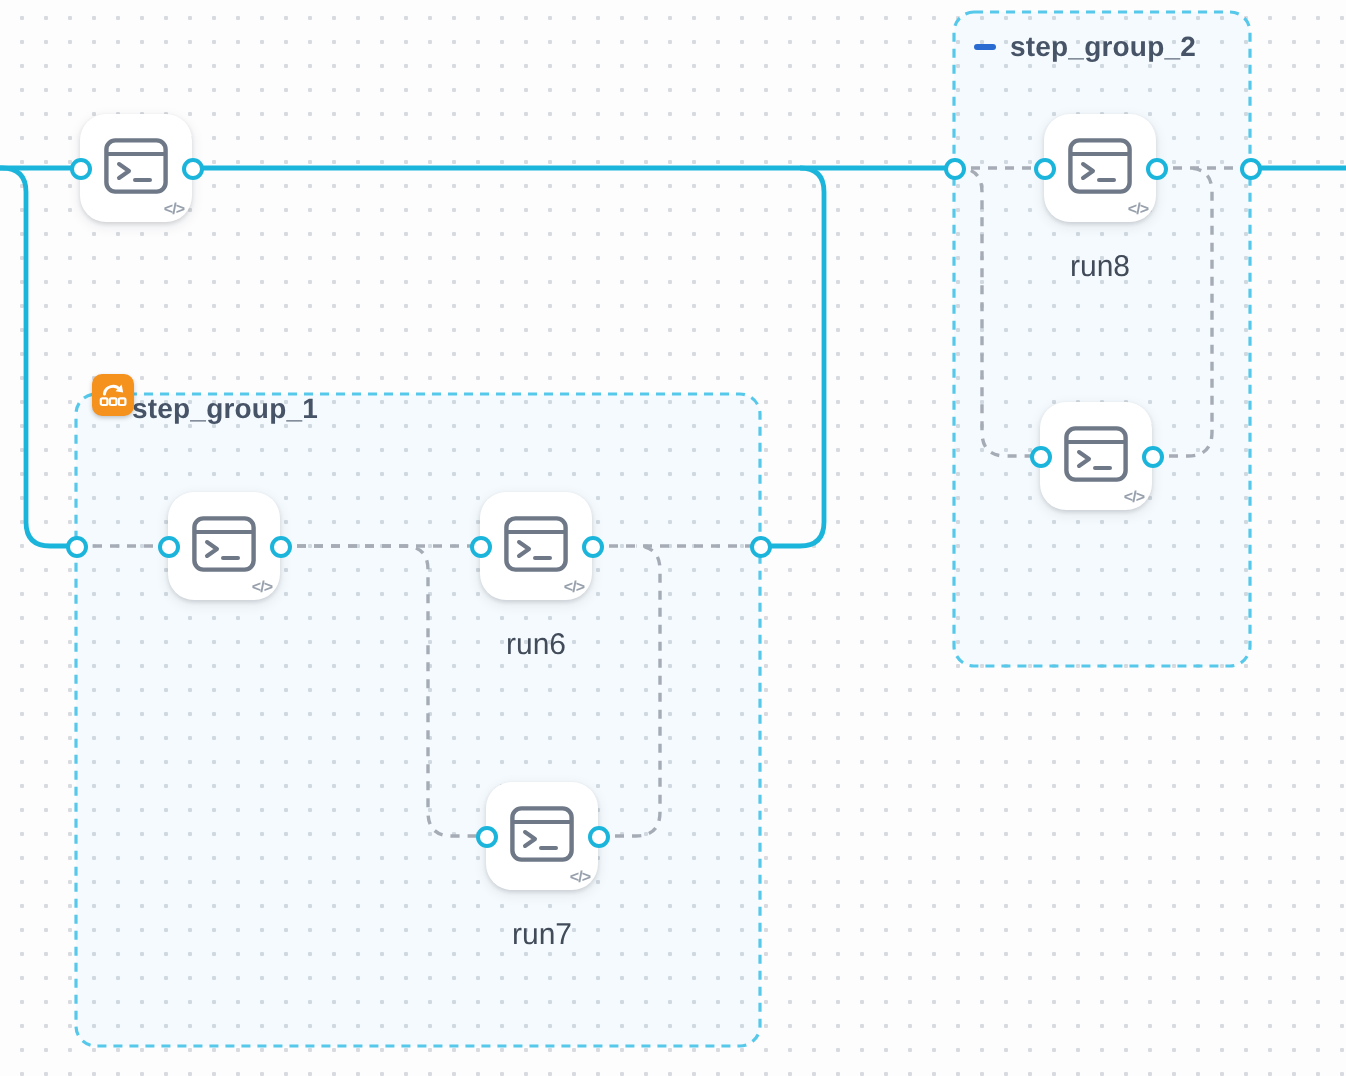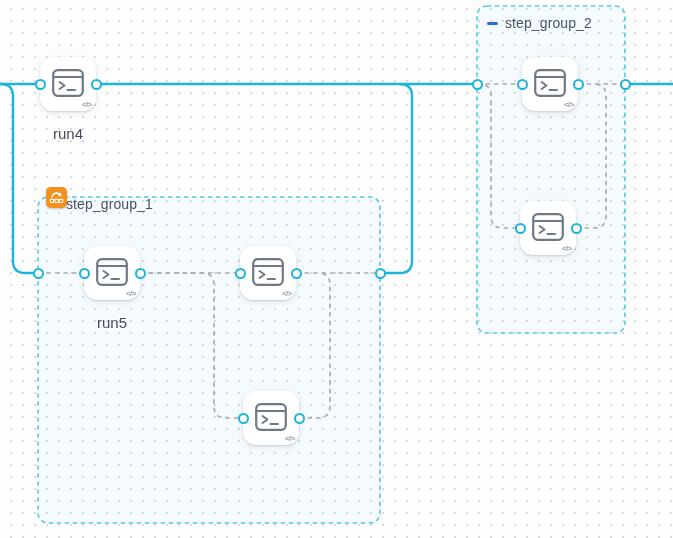--- a/index.html
+++ b/index.html
@@ -25,21 +25,21 @@
     background-color:var(--canvas-bg);
     background-image:radial-gradient(var(--grid-dot) 1px, transparent 1.2px);
     background-size:12px 12px;background-position:5px 3px;
   }
   svg.layer{position:absolute;left:0;top:0;z-index:2;}
   .group-rect{fill:var(--group-fill);stroke:var(--group-border);stroke-width:1.6;stroke-dasharray:4.5 3.5;}
   .edge-solid{fill:none;stroke:var(--edge-solid);stroke-width:2.4;}
   .edge-dashed{fill:none;stroke:var(--edge-dashed);stroke-width:1.7;stroke-dasharray:4.5 4;}
   .group-header{position:absolute;z-index:3;display:flex;align-items:center;gap:7px;height:20px;}
   .collapse-btn{width:11px;height:3px;border-radius:2px;background:var(--collapse-blue);cursor:pointer;flex:0 0 auto;}
-  .group-label{font-size:14px;font-weight:400;color:var(--group-label);letter-spacing:.1px;white-space:nowrap;}
+  .group-label{font-size:14px;font-weight:700;color:var(--group-label);letter-spacing:.1px;white-space:nowrap;}
   .loop-badge{
     position:absolute;z-index:4;width:21px;height:21px;border-radius:5px;
     background:var(--badge-orange);display:flex;align-items:center;justify-content:center;
     box-shadow:0 1px 2px rgba(27,36,44,.25);
   }
   .node{position:absolute;z-index:3;width:56px;height:54px;}
   .card{
     position:relative;width:56px;height:54px;border-radius:13px;background:var(--card-bg);
     box-shadow:0 1px 2px rgba(27,36,44,.14),0 2px 7px rgba(27,36,44,.09);
     display:flex;align-items:center;justify-content:center;cursor:pointer;
@@ -108,70 +108,71 @@
   <div class="node" style="left:40px;top:57px;">
     <div class="card">
       <svg class="terminal-icon" width="32" height="28" viewBox="0 0 32 28">
         <rect x="1.2" y="1.2" width="29.6" height="25.6" rx="4.5" fill="none" stroke="currentColor" stroke-width="2.2"></rect>
         <line x1="1.2" y1="8" x2="30.8" y2="8" stroke="currentColor" stroke-width="2"></line>
         <path d="M7.5 13 L12.5 16.5 L7.5 20" fill="none" stroke="currentColor" stroke-width="2" stroke-linecap="round" stroke-linejoin="round"></path>
         <line x1="15.5" y1="21" x2="23" y2="21" stroke="currentColor" stroke-width="2" stroke-linecap="round"></line>
       </svg>
       <span class="code-badge">&lt;/&gt;</span>
     </div>
-    <div class="node-label">run4</div>
   </div>
 
   <div class="node" style="left:84px;top:246px;">
     <div class="card">
       <svg class="terminal-icon" width="32" height="28" viewBox="0 0 32 28">
         <rect x="1.2" y="1.2" width="29.6" height="25.6" rx="4.5" fill="none" stroke="currentColor" stroke-width="2.2"></rect>
         <line x1="1.2" y1="8" x2="30.8" y2="8" stroke="currentColor" stroke-width="2"></line>
         <path d="M7.5 13 L12.5 16.5 L7.5 20" fill="none" stroke="currentColor" stroke-width="2" stroke-linecap="round" stroke-linejoin="round"></path>
         <line x1="15.5" y1="21" x2="23" y2="21" stroke="currentColor" stroke-width="2" stroke-linecap="round"></line>
       </svg>
       <span class="code-badge">&lt;/&gt;</span>
     </div>
-    <div class="node-label">run5</div>
   </div>
 
   <div class="node" style="left:240px;top:246px;">
     <div class="card">
       <svg class="terminal-icon" width="32" height="28" viewBox="0 0 32 28">
         <rect x="1.2" y="1.2" width="29.6" height="25.6" rx="4.5" fill="none" stroke="currentColor" stroke-width="2.2"></rect>
         <line x1="1.2" y1="8" x2="30.8" y2="8" stroke="currentColor" stroke-width="2"></line>
         <path d="M7.5 13 L12.5 16.5 L7.5 20" fill="none" stroke="currentColor" stroke-width="2" stroke-linecap="round" stroke-linejoin="round"></path>
         <line x1="15.5" y1="21" x2="23" y2="21" stroke="currentColor" stroke-width="2" stroke-linecap="round"></line>
       </svg>
       <span class="code-badge">&lt;/&gt;</span>
     </div>
+    <div class="node-label">run6</div>
   </div>
 
   <div class="node" style="left:243px;top:391px;">
     <div class="card">
       <svg class="terminal-icon" width="32" height="28" viewBox="0 0 32 28">
         <rect x="1.2" y="1.2" width="29.6" height="25.6" rx="4.5" fill="none" stroke="currentColor" stroke-width="2.2"></rect>
         <line x1="1.2" y1="8" x2="30.8" y2="8" stroke="currentColor" stroke-width="2"></line>
         <path d="M7.5 13 L12.5 16.5 L7.5 20" fill="none" stroke="currentColor" stroke-width="2" stroke-linecap="round" stroke-linejoin="round"></path>
         <line x1="15.5" y1="21" x2="23" y2="21" stroke="currentColor" stroke-width="2" stroke-linecap="round"></line>
       </svg>
       <span class="code-badge">&lt;/&gt;</span>
     </div>
+    <div class="node-label">run7</div>
   </div>
 
   <div class="node" style="left:522px;top:57px;">
     <div class="card">
       <svg class="terminal-icon" width="32" height="28" viewBox="0 0 32 28">
         <rect x="1.2" y="1.2" width="29.6" height="25.6" rx="4.5" fill="none" stroke="currentColor" stroke-width="2.2"></rect>
         <line x1="1.2" y1="8" x2="30.8" y2="8" stroke="currentColor" stroke-width="2"></line>
         <path d="M7.5 13 L12.5 16.5 L7.5 20" fill="none" stroke="currentColor" stroke-width="2" stroke-linecap="round" stroke-linejoin="round"></path>
         <line x1="15.5" y1="21" x2="23" y2="21" stroke="currentColor" stroke-width="2" stroke-linecap="round"></line>
       </svg>
       <span class="code-badge">&lt;/&gt;</span>
     </div>
+    <div class="node-label">run8</div>
   </div>
 
   <div class="node" style="left:520px;top:201px;">
     <div class="card">
       <svg class="terminal-icon" width="32" height="28" viewBox="0 0 32 28">
         <rect x="1.2" y="1.2" width="29.6" height="25.6" rx="4.5" fill="none" stroke="currentColor" stroke-width="2.2"></rect>
         <line x1="1.2" y1="8" x2="30.8" y2="8" stroke="currentColor" stroke-width="2"></line>
         <path d="M7.5 13 L12.5 16.5 L7.5 20" fill="none" stroke="currentColor" stroke-width="2" stroke-linecap="round" stroke-linejoin="round"></path>
         <line x1="15.5" y1="21" x2="23" y2="21" stroke="currentColor" stroke-width="2" stroke-linecap="round"></line>
       </svg>

